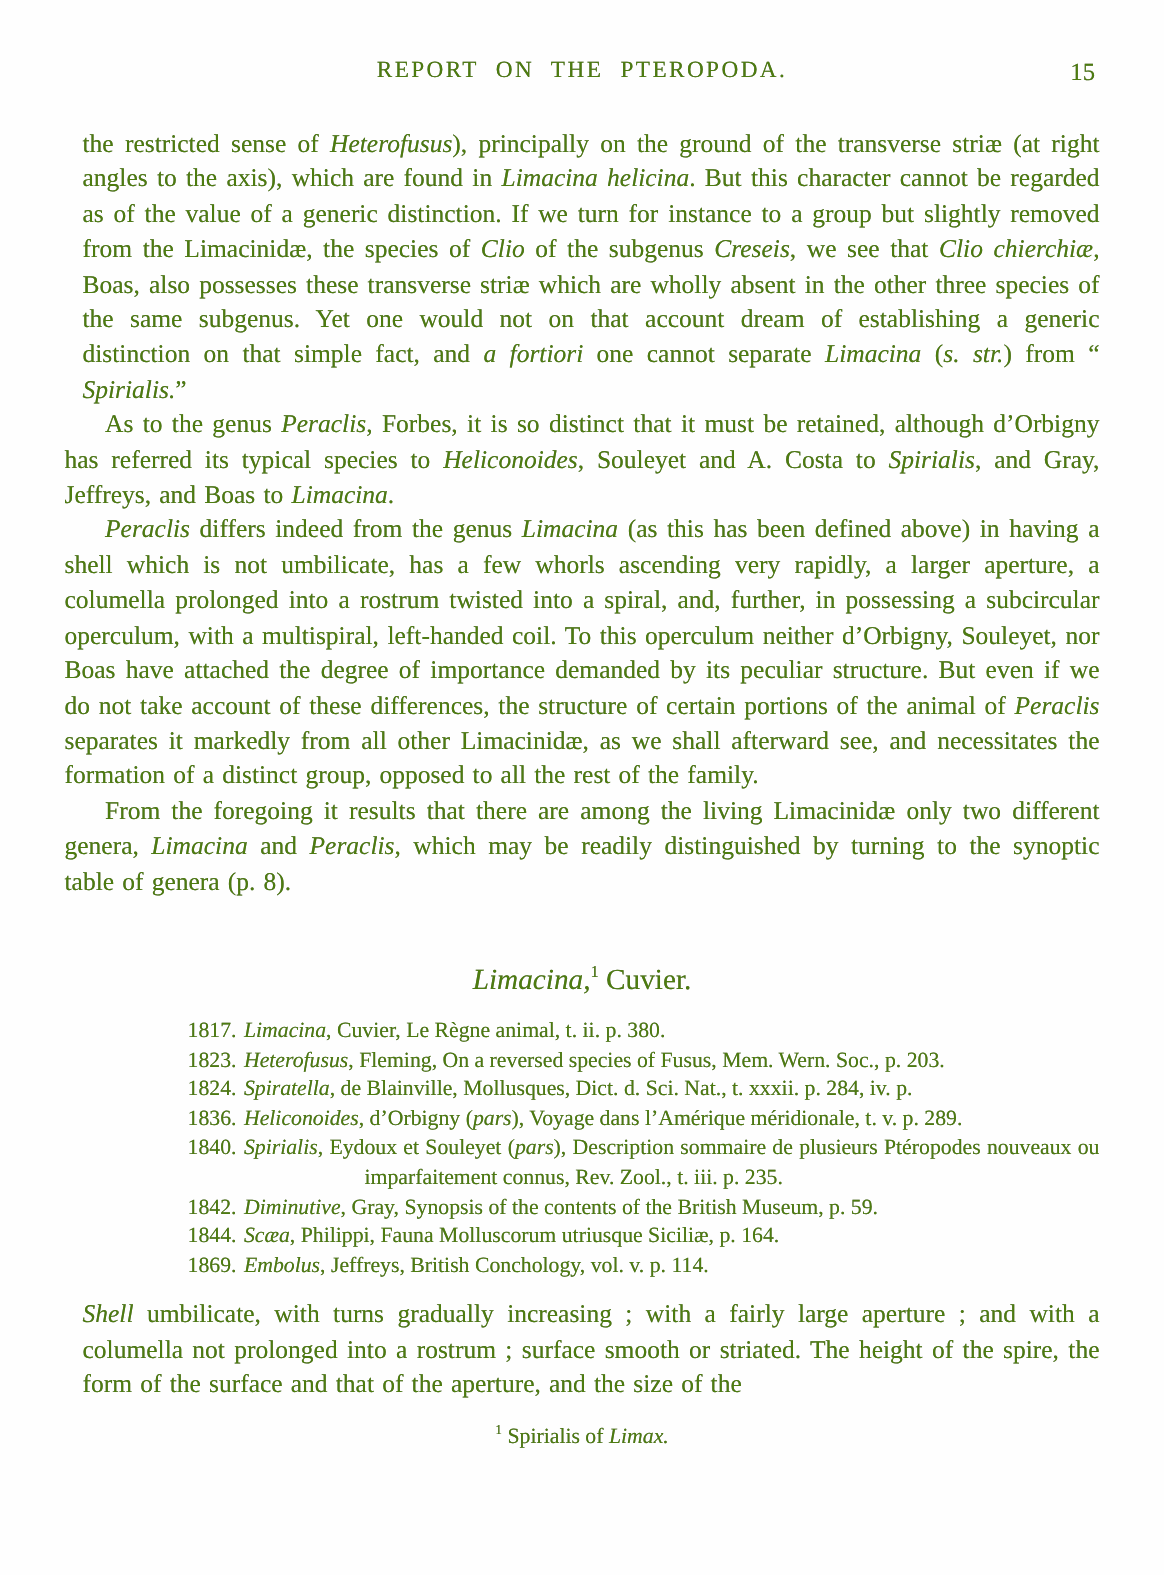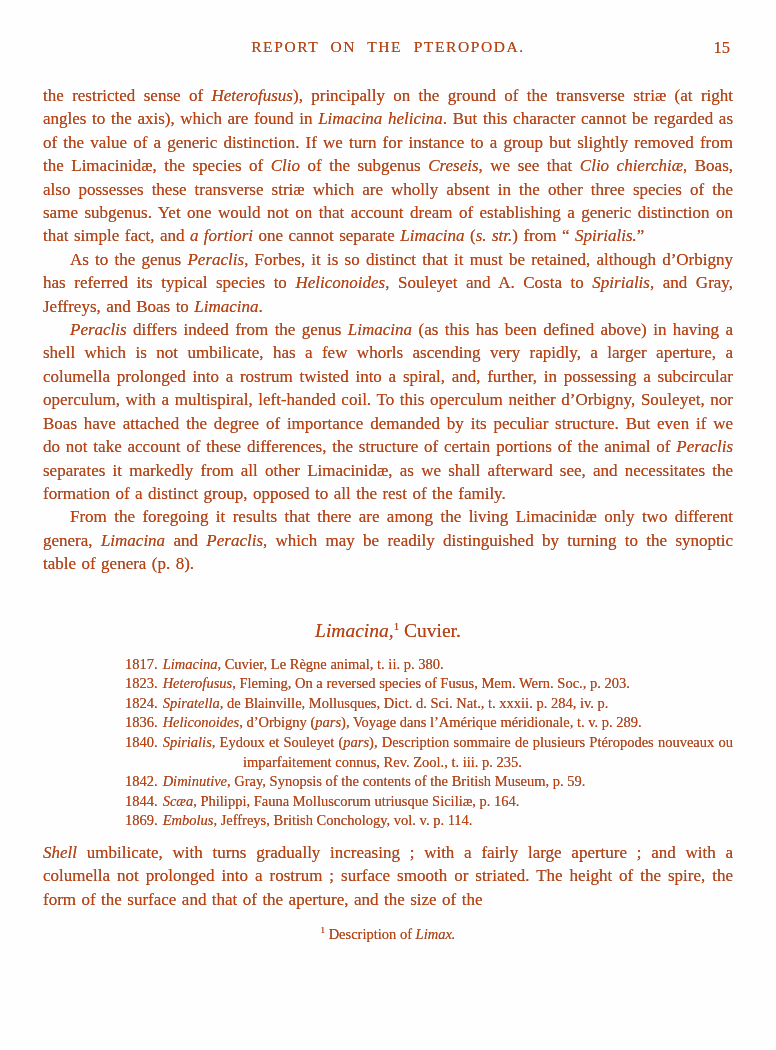--- a/index.html
+++ b/index.html
@@ -8,21 +8,21 @@
     background: #ffffff;
   }
   .page {
     position: relative;
     width: 776px;
     height: 1050px;
     box-sizing: border-box;
     background: #fefefe;
     padding: 38px 43px 0 43px;
     font-family: "Liberation Serif", serif;
-    color: #c2410c;
+    color: #4d7c0f;
     text-shadow: 0 0 0.35px rgba(20,20,20,0.55);
     overflow: hidden;
   }
   .running-head {
     position: relative;
     height: 22px;
     text-align: center;
   }
   .head-title {
     font-size: 15.5px;
@@ -38,21 +38,21 @@
   }
   .body-text { margin-top: 24px; }
   .para {
     margin: 0;
     font-size: 17px;
     line-height: 23.4px;
     text-align: justify;
     text-indent: 27px;
     word-spacing: 1.2px;
   }
-  .para.no-indent { text-indent: 0; }
+  .para.no-indent { text-indent: 0; margin-left: 12px; }
   .genus-heading {
     margin: 44px 0 0 0;
     text-align: center;
     font-size: 19.5px;
     font-weight: normal;
   }
   .genus-heading sup { font-size: 11px; }
   .synonymy {
     margin-top: 13px;
     margin-left: 82px;
@@ -103,15 +103,15 @@
     <div class="syn-entry"><span>1824.</span><i>Spiratella</i><span>, de Blainville, Mollusques, Dict. d. Sci. Nat., t. xxxii. p. 284, iv. p.</span></div>
     <div class="syn-entry"><span>1836.</span><i>Heliconoides</i><span>, d’Orbigny (</span><i>pars</i><span>), Voyage dans l’Amérique méridionale, t. v. p. 289.</span></div>
     <div class="syn-entry"><span>1840.</span><i>Spirialis</i><span>, Eydoux et Souleyet (</span><i>pars</i><span>), Description sommaire de plusieurs Ptéropodes nouveaux ou imparfaitement connus, Rev. Zool., t. iii. p. 235.</span></div>
     <div class="syn-entry"><span>1842.</span><i>Diminutive</i><span>, Gray, Synopsis of the contents of the British Museum, p. 59.</span></div>
     <div class="syn-entry"><span>1844.</span><i>Scæa</i><span>, Philippi, Fauna Molluscorum utriusque Siciliæ, p. 164.</span></div>
     <div class="syn-entry"><span>1869.</span><i>Embolus</i><span>, Jeffreys, British Conchology, vol. v. p. 114.</span></div>
   </section>
 
   <p class="para no-indent shell-para"><i>Shell</i><span> umbilicate, with turns gradually increasing ; with a fairly large aperture ; and with a columella not prolonged into a rostrum ; surface smooth or striated.  The height of the spire, the form of the surface and that of the aperture, and the size of the</span></p>
 
-  <footer class="footnote"><sup>1</sup><span> Description of </span><i>Limax.</i></footer>
+  <footer class="footnote"><sup>1</sup><span> Spirialis of </span><i>Limax.</i></footer>
 
 </div>
 
 </body></html>

